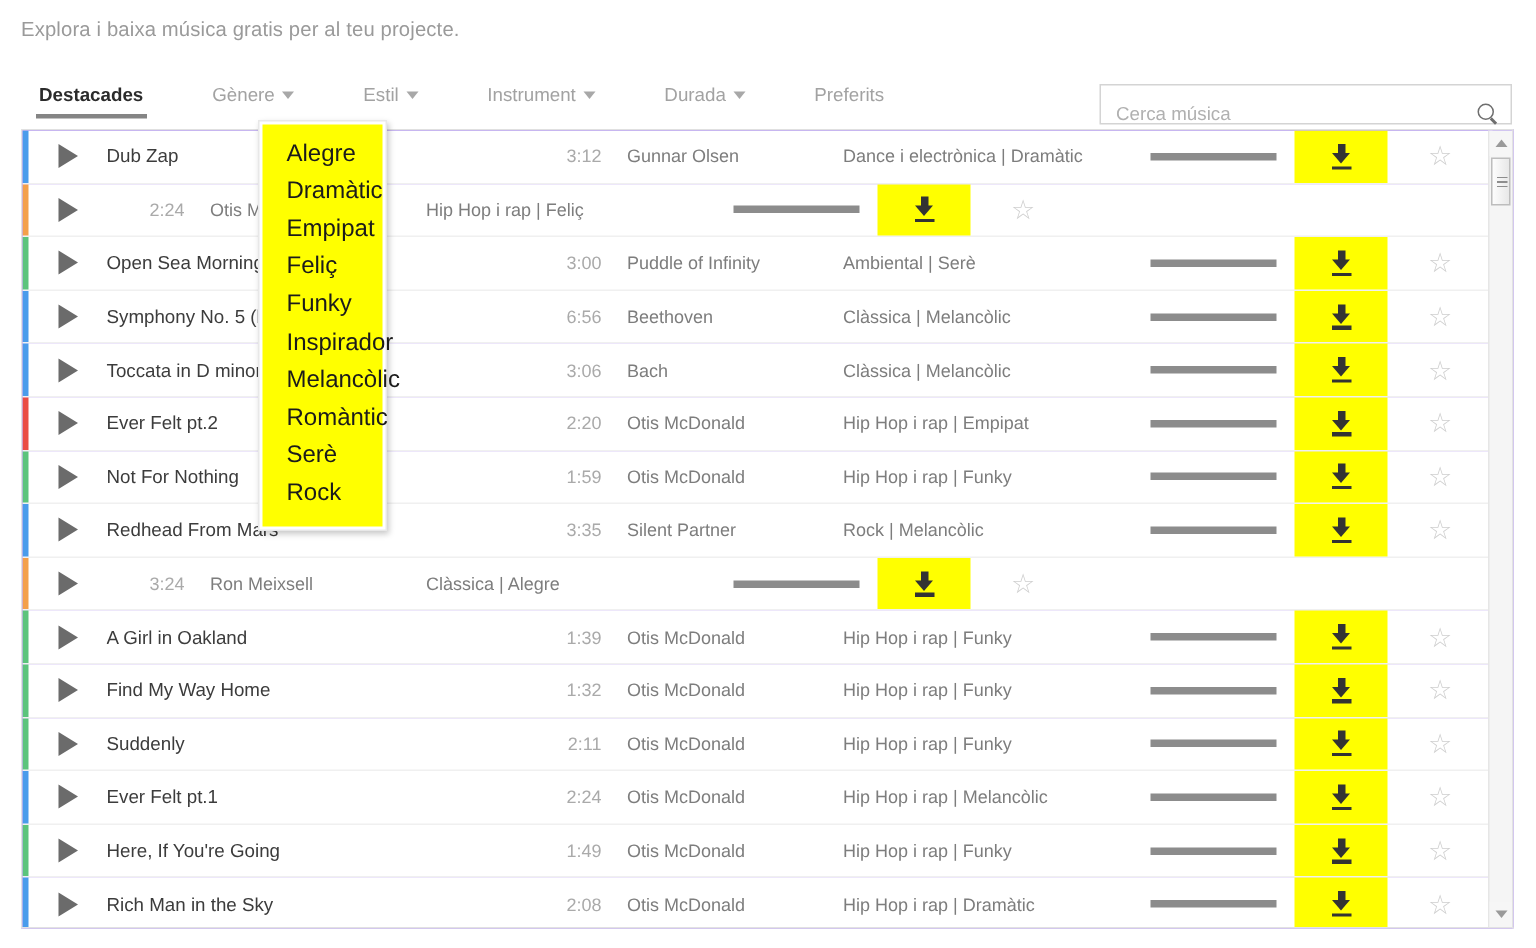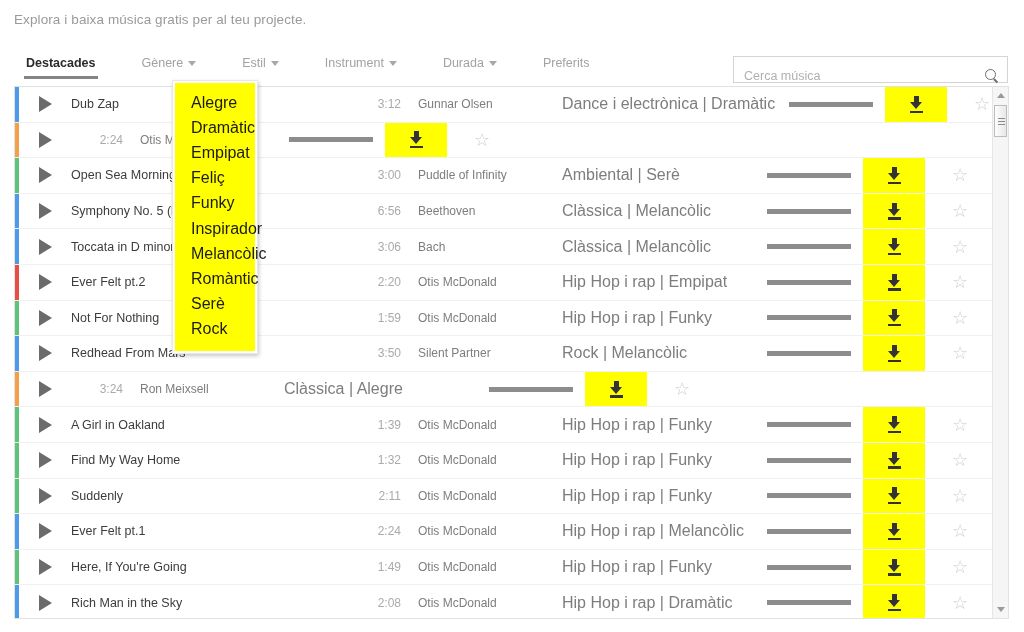--- a/index.html
+++ b/index.html
@@ -184,21 +184,21 @@
   }
   .c-artist {
     flex: 0 0 144px;
     font-size: 12px;
     color: #7d7d7d;
     padding-left: 9px;
     white-space: nowrap;
   }
   .c-genre {
     flex: 0 0 200px;
-    font-size: 16px;
+    font-size: 12px;
     color: #7d7d7d;
     padding-left: 9px;
     white-space: nowrap;
   }
   .c-bar {
     flex: 0 0 110px;
     display: flex;
     align-items: center;
     padding-left: 14px;
   }
@@ -394,20 +394,21 @@
             <span class="star">☆</span>
           </div>
         </div>
         <div class="row">
           <span class="colorbar" style="background:#f4a04a"></span>
           <div class="c-play">
             <span class="play-tri"></span>
           </div>
           <div class="c-dur">2:24</div>
           <div class="c-artist">Otis McDonald</div>
+          <div class="c-genre">Hip Hop i rap | Feliç</div>
           <div class="c-bar">
             <span class="waveform"></span>
           </div>
           <div class="c-dl">
             <span class="dl-ico">
               <span class="shaft"></span>
               <span class="head"></span>
               <span class="base"></span>
             </span>
           </div>
@@ -529,21 +530,21 @@
           <div class="c-star">
             <span class="star">☆</span>
           </div>
         </div>
         <div class="row">
           <span class="colorbar" style="background:#4a9ceb"></span>
           <div class="c-play">
             <span class="play-tri"></span>
           </div>
           <div class="c-title">Redhead From Mars</div>
-          <div class="c-dur">3:50</div>
+          <div class="c-dur">3:35</div>
           <div class="c-artist">Silent Partner</div>
           <div class="c-genre">Rock | Melancòlic</div>
           <div class="c-bar">
             <span class="waveform"></span>
           </div>
           <div class="c-dl">
             <span class="dl-ico">
               <span class="shaft"></span>
               <span class="head"></span>
               <span class="base"></span>

